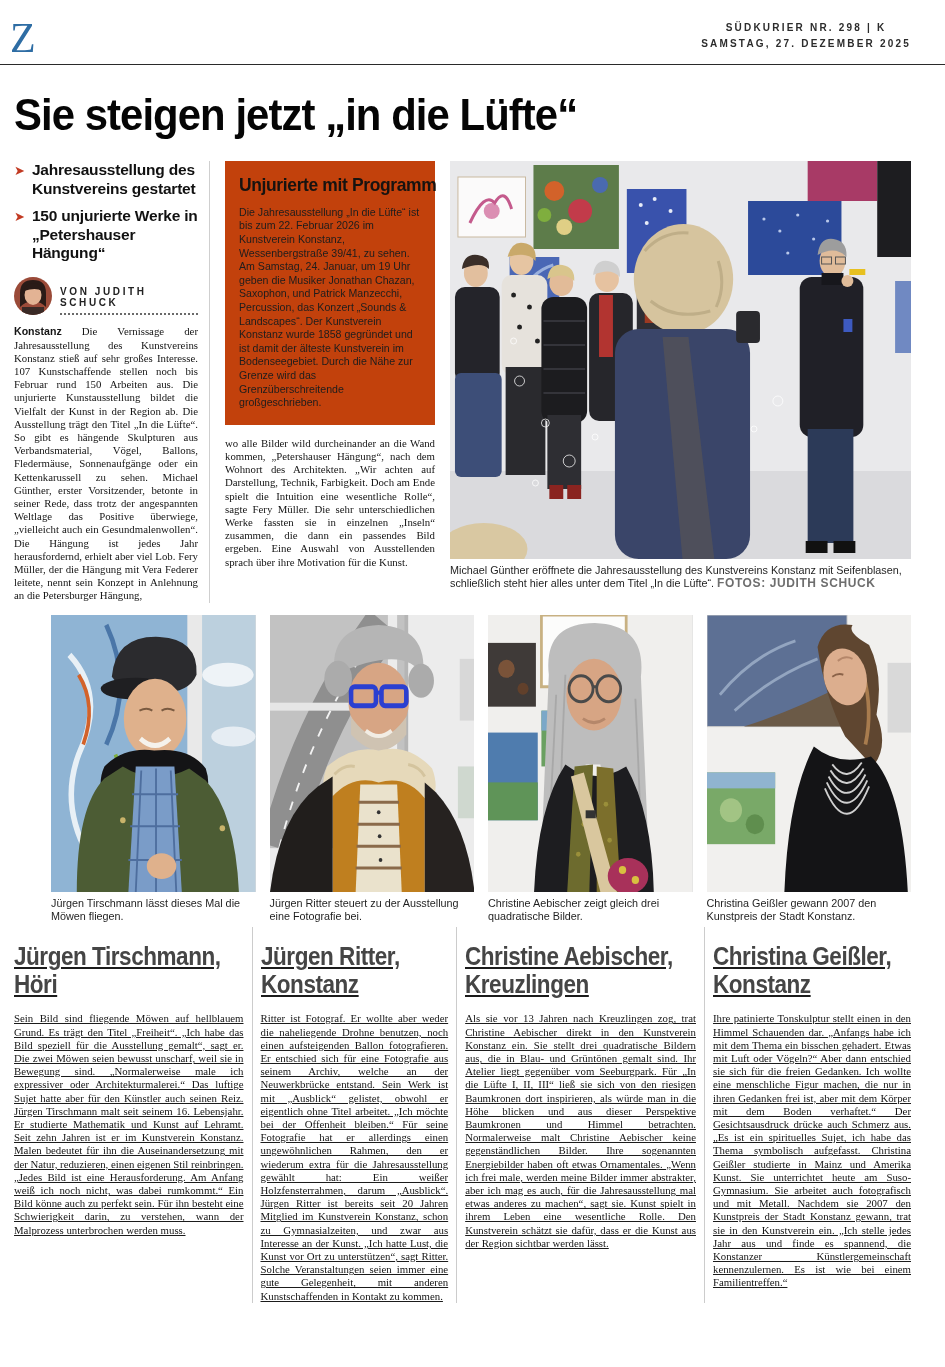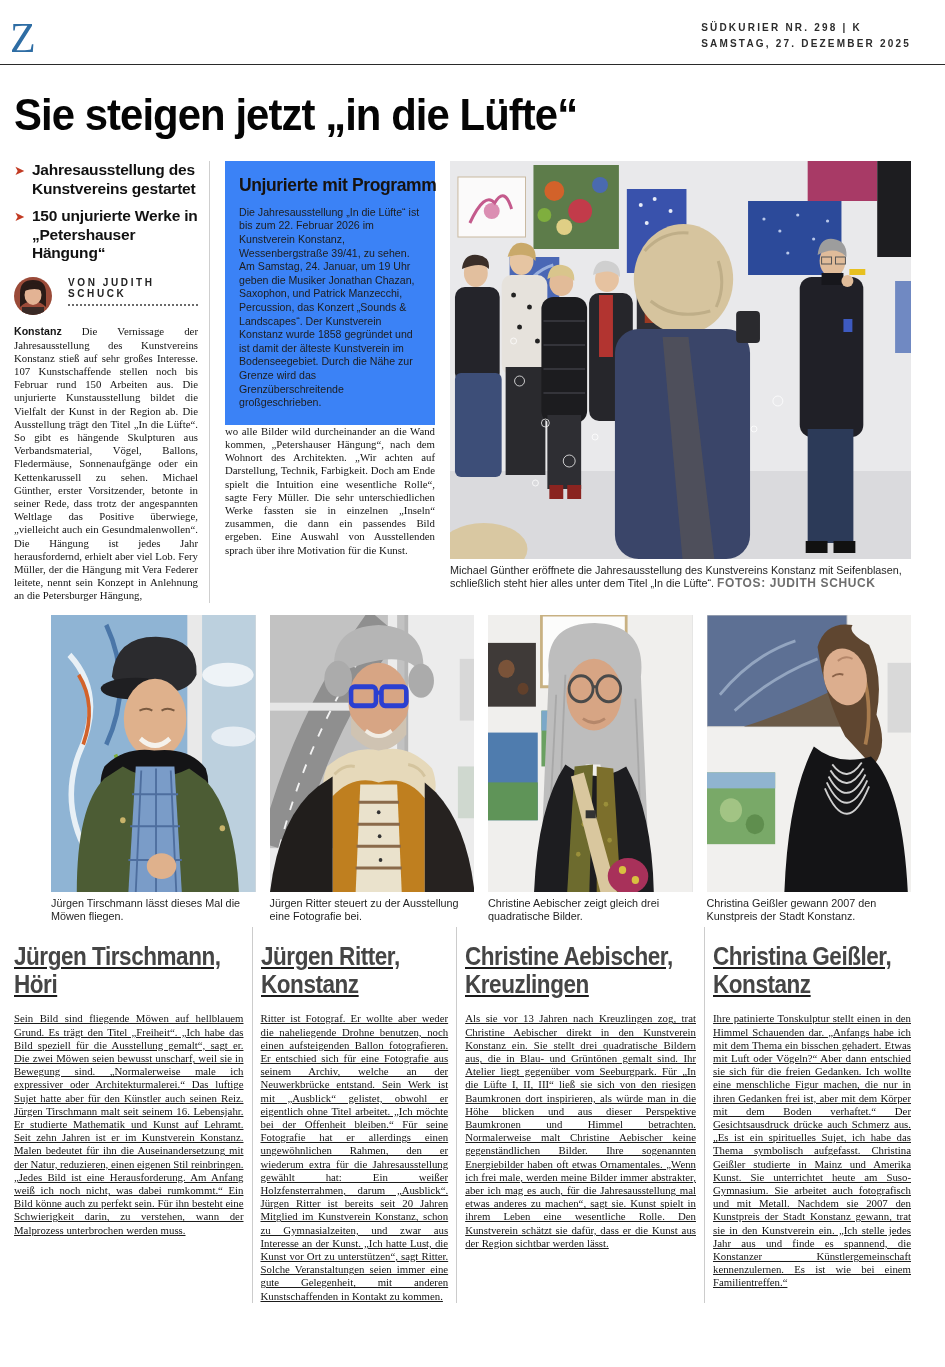--- a/index.html
+++ b/index.html
@@ -11,21 +11,21 @@
   }
   .page { padding:20px 34px 0 14px; }
 
   
   .masthead-row { display:flex; align-items:flex-start; }
   .page-letter {
     font-family:"Liberation Serif", serif; font-size:42px; line-height:0.9;
     color:#2e6da4; margin-left:-4px;
   }
   .mast-right {
-    margin-left:auto; text-align:left;
+    margin-left:auto; text-align:center;
     font-family:"Liberation Sans", sans-serif; font-size:10px; font-weight:bold;
     letter-spacing:2.2px; color:#2c2c2c; line-height:1.55;
   }
   .top-rule { border-bottom:1.5px solid #2a2a2a; margin:6px -34px 0 -14px; }
 
   
   .headline {
     font-family:"Liberation Sans", sans-serif; font-weight:bold;
     font-size:45px; color:#050505; letter-spacing:-1px;
     white-space:nowrap; transform:scaleX(.93); transform-origin:0 50%;
@@ -35,38 +35,38 @@
   
   .top-grid { display:grid; grid-template-columns:196px 210px 1fr; gap:15px; }
   .tcol1 { border-right:1px solid #cfcfcf; padding-right:11px; }
 
   .teaser { display:flex; gap:7px; margin-bottom:8px; }
   .teaser-arrow { color:#c23a22; font-size:13px; line-height:1.5; font-family:"DejaVu Sans",sans-serif; }
   .teaser-text {
     font-family:"Liberation Sans", sans-serif; font-weight:bold;
     font-size:15.5px; line-height:1.22; color:#111; letter-spacing:-0.2px;
   }
-  .byline-row { display:flex; align-items:flex-start; gap:16px; margin:14px 0 4px 0; }
+  .byline-row { display:flex; align-items:flex-end; gap:8px; margin:14px 0 4px 0; }
   .avatar { width:38px; height:38px; border-radius:50%; overflow:hidden; flex:0 0 auto; }
   .byline-stack { flex:1; }
   .byline-label {
     font-family:"Liberation Sans", sans-serif; font-weight:bold;
     font-size:10px; letter-spacing:2.6px; color:#222; padding-bottom:5px;
   }
   .byline-dots { border-bottom:2px dotted #6a6a6a; }
 
   .body-copy {
     font-size:10.8px; line-height:13.2px; text-align:justify;
     color:#141414; hyphens:auto; -webkit-hyphens:auto;
   }
   .loc { font-family:"Liberation Sans", sans-serif; font-weight:bold; font-size:10.6px; }
   .tcol1 .body-copy { margin-top:10px; }
 
   
-  .infobox { background:#3b82f6; padding:13px 14px 15px 14px; margin-bottom:0; }
+  .infobox { background:#c2410c; padding:13px 14px 15px 14px; margin-bottom:12px; }
   .infobox-title {
     font-family:"Liberation Sans", sans-serif; font-weight:bold;
     font-size:19px; color:#171310; letter-spacing:-0.4px;
     white-space:nowrap; transform:scaleX(.92); transform-origin:0 50%;
     margin-bottom:10px;
   }
   .infobox-body {
     font-family:"Liberation Sans", sans-serif; font-size:10.6px;
     line-height:13.6px; color:#1d1d1d;
   }

